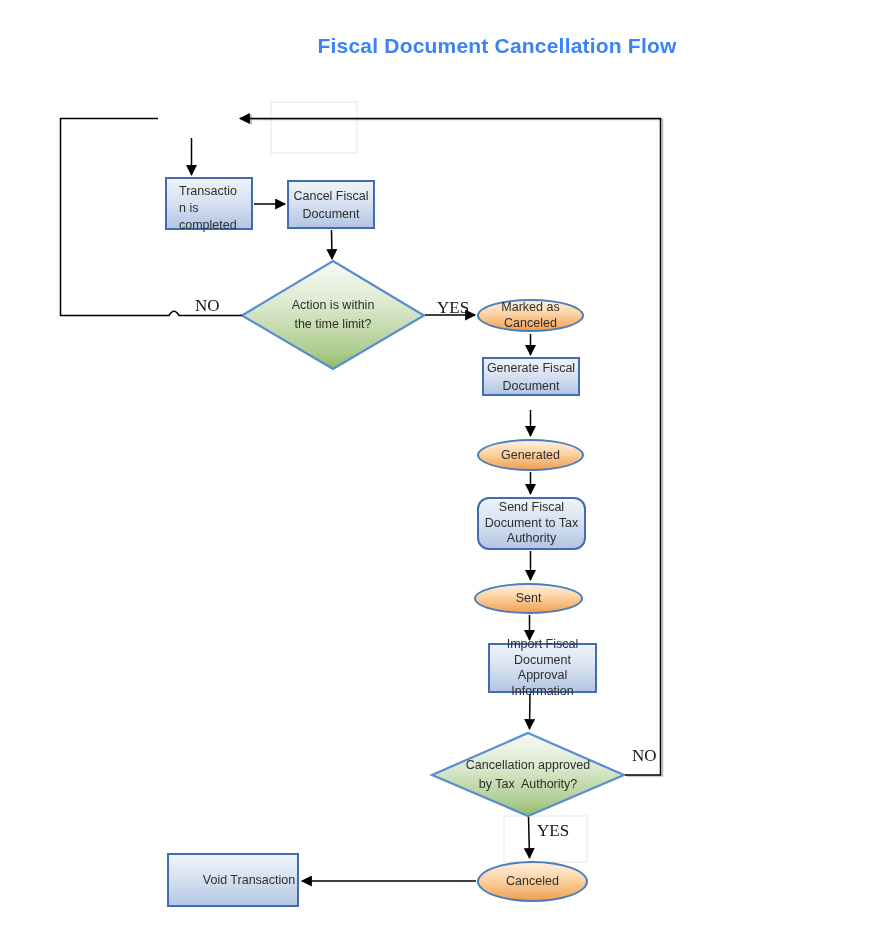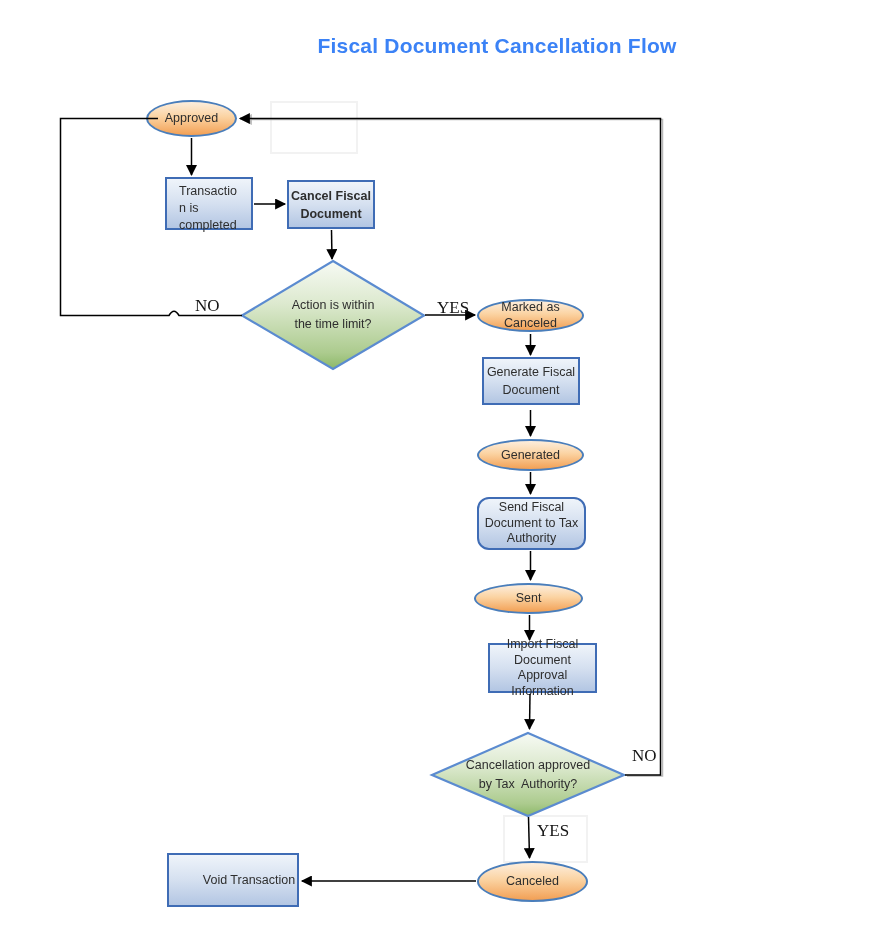--- a/index.html
+++ b/index.html
@@ -35,41 +35,38 @@
 </head>
 <body>
 
 <div class="canvas">
 
   <div class="title">Fiscal Document Cancellation Flow</div>
 
   <div class="ghost" style="left:270px;top:101px;width:88px;height:53px;"></div>
   <div class="ghost" style="left:503px;top:815px;width:85px;height:48px;"></div>
 
-  <div class="node ellipse" style="left:146px;top:100px;width:91px;height:37px;">
-    <span>Approved</span>
-  </div>
 
   <div class="node rect left-text" style="left:165px;top:177px;width:88px;height:53px;">
     <span>Transactio
 n is
 completed</span>
   </div>
 
-  <div class="node rect lh18" style="left:287px;top:180px;width:88px;height:49px;font-weight:bold;">
+  <div class="node rect lh18" style="left:287px;top:180px;width:88px;height:49px;">
     <span>Cancel Fiscal
 Document</span>
   </div>
 
   <div class="node ellipse lh15" style="left:477px;top:299px;width:107px;height:33px;">
     <span>Marked as
 Canceled</span>
   </div>
 
-  <div class="node rect lh18" style="left:482px;top:357px;width:98px;height:48px;">
+  <div class="node rect lh18" style="left:482px;top:357px;width:98px;height:39px;">
     <span>Generate Fiscal
 Document</span>
   </div>
 
   <div class="node ellipse" style="left:477px;top:439px;width:107px;height:32px;">
     <span>Generated</span>
   </div>
 
   <div class="node rect lh15" style="left:477px;top:497px;width:109px;height:53px;border-radius:12px;">
     <span>Send Fiscal

